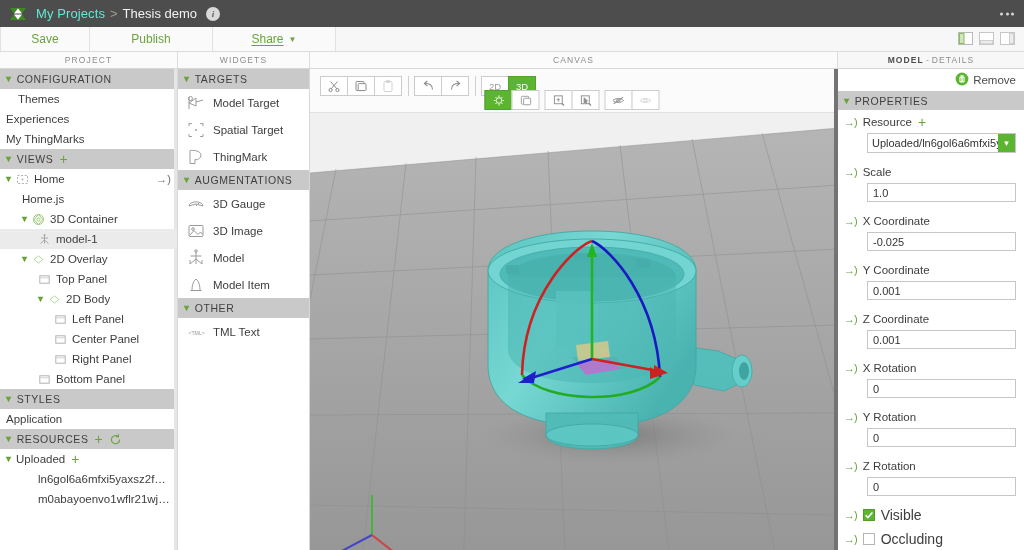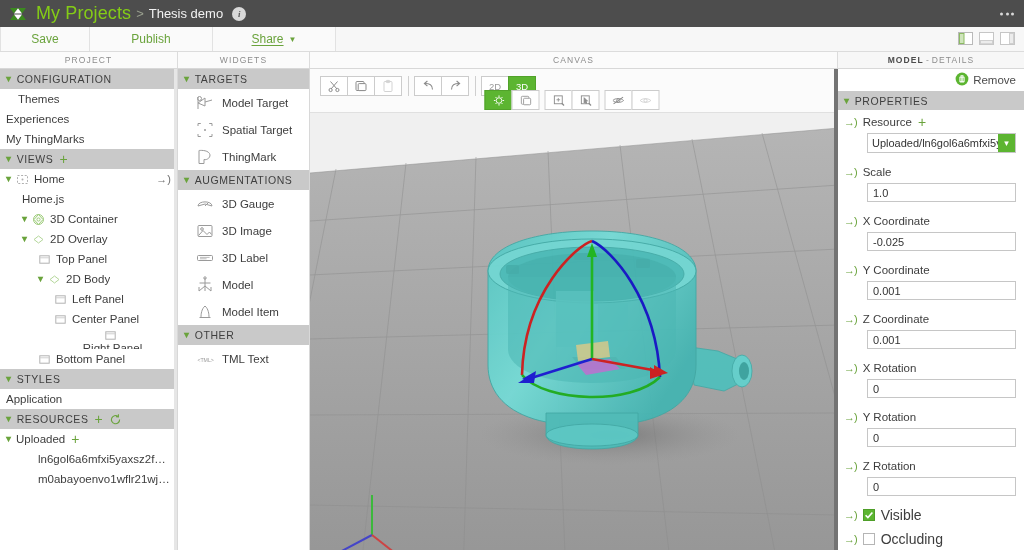--- a/index.html
+++ b/index.html
@@ -12,21 +12,21 @@
     background: #fff;
   }
   #app { position: relative; width: 1024px; height: 550px; display: flex; flex-direction: column; }
 
   
   .topbar {
     height: 27px; background: #4d4d4d; display: flex; align-items: center;
     padding: 0 8px; flex: 0 0 27px; position: relative;
   }
   .logo { width: 20px; height: 18px; margin-right: 8px; flex: 0 0 20px; }
-  .crumb-link { color: #84cc16; font-size: 18px; letter-spacing: .1px; text-align: center; }
+  .crumb-link { color: #5eead4; font-size: 13px; letter-spacing: .1px; text-align: center; }
   .crumb-sep { color: #9aa08f; font-size: 13px; margin: 0 5px; }
   .crumb-cur { color: #f2f2f2; font-size: 13px; }
   .info-badge {
     width: 14px; height: 14px; border-radius: 50%; background: #d9d9d9;
     color: #595959; font-size: 9px; font-style: italic; font-weight: bold;
     display: inline-flex; align-items: center; justify-content: center;
     margin-left: 9px; font-family: "Liberation Serif", serif;
   }
   .kebab { position: absolute; right: 10px; top: 50%; transform: translateY(-50%);
            display: flex; gap: 2.5px; cursor: pointer; }
@@ -80,21 +80,21 @@
     cursor: pointer; position: relative; padding-right: 6px;
   }
   .tree-row.sel { background: #ebebeb; }
   .tree-row .lbl { white-space: nowrap; overflow: hidden; text-overflow: ellipsis; }
   .row-arrow { margin-left: auto; color: #6f6f6f; font-size: 11px; }
   .ico { width: 13px; height: 13px; margin-right: 5px; flex: 0 0 13px; display: inline-block; }
 
   
   .widgets-panel { width: 132px; flex: 0 0 132px; background: #fff; border-right: 1px solid #d8d8d8;
                    overflow: hidden; }
-  .w-row { height: 27px; display: flex; align-items: center; padding-left: 17px; font-size: 11.5px;
+  .w-row { height: 27px; display: flex; align-items: center; padding-left: 8px; font-size: 11.5px;
            color: #3d3d3d; cursor: pointer; }
   .w-ico { width: 20px; height: 20px; margin-right: 7px; flex: 0 0 20px; }
 
   
   .canvas-panel { flex: 1 1 auto; display: flex; flex-direction: column; min-width: 0;
                   border-right: 4px solid #737373; position: relative; background: #fff; }
   .canvas-toolbar { height: 44px; flex: 0 0 44px; background: #fbfbfb; border-bottom: 1px solid #e0e0e0;
                     position: relative; }
   .tb-group { position: absolute; top: 7px; display: flex; }
   .tb-btn {
@@ -245,20 +245,28 @@
         </div>
         <div class="tree-row" style="padding-left: 22px;">
           <span class="caret">▾</span>
           <svg width="13" height="13" viewBox="0 0 13 13" class="ico">
             <circle cx="6.5" cy="6.5" r="5" fill="none" stroke="#9ccb78"></circle>
             <path d="M6.5 1.5 L11 6.5 L6.5 11.5 L2 6.5 Z" fill="none" stroke="#9ccb78"></path>
             <circle cx="6.5" cy="6.5" r="1.6" fill="none" stroke="#9ccb78"></circle>
           </svg>
           <span class="lbl">3D Container</span>
         </div>
+        <div class="tree-row sel" style="padding-left: 38px;">
+          <svg width="13" height="13" viewBox="0 0 13 13" class="ico">
+            <path d="M6.5 2 V10.5 M2.5 10.5 L6.5 7 L10.5 10.5" fill="none" stroke="#a8a8a8"></path>
+            <path d="M3 5 L10 5" stroke="#a8a8a8"></path>
+            <circle cx="6.5" cy="2" r="1" fill="#a8a8a8"></circle>
+          </svg>
+          <span class="lbl">model-1</span>
+        </div>
         <div class="tree-row" style="padding-left: 22px;">
           <span class="caret">▾</span>
           <svg width="13" height="13" viewBox="0 0 13 13" class="ico">
             <path d="M6.5 3 L11 6.5 L6.5 10 L2 6.5 Z" fill="none" stroke="#b4d79a"></path>
           </svg>
           <span class="lbl">2D Overlay</span>
         </div>
         <div class="tree-row" style="padding-left: 38px;">
           <svg width="13" height="13" viewBox="0 0 13 13" class="ico">
             <rect x="1.8" y="2.8" width="9.4" height="7.4" fill="#fff" stroke="#b3b3b3"></rect>
@@ -280,21 +288,21 @@
           </svg>
           <span class="lbl">Left Panel</span>
         </div>
         <div class="tree-row" style="padding-left: 54px;">
           <svg width="13" height="13" viewBox="0 0 13 13" class="ico">
             <rect x="1.8" y="2.8" width="9.4" height="7.4" fill="#fff" stroke="#b3b3b3"></rect>
             <line x1="1.8" y1="4.8" x2="11.2" y2="4.8" stroke="#cfcfcf"></line>
           </svg>
           <span class="lbl">Center Panel</span>
         </div>
-        <div class="tree-row" style="padding-left: 54px; flex-direction: column;">
+        <div class="tree-row" style="padding-left: 54px;">
           <svg width="13" height="13" viewBox="0 0 13 13" class="ico">
             <rect x="1.8" y="2.8" width="9.4" height="7.4" fill="#fff" stroke="#b3b3b3"></rect>
             <line x1="1.8" y1="4.8" x2="11.2" y2="4.8" stroke="#cfcfcf"></line>
           </svg>
           <span class="lbl">Right Panel</span>
         </div>
         <div class="tree-row" style="padding-left: 38px;">
           <svg width="13" height="13" viewBox="0 0 13 13" class="ico">
             <rect x="1.8" y="2.8" width="9.4" height="7.4" fill="#fff" stroke="#b3b3b3"></rect>
             <line x1="1.8" y1="4.8" x2="11.2" y2="4.8" stroke="#cfcfcf"></line>
@@ -369,27 +377,20 @@
           </svg>
           <span>3D Gauge</span>
         </div>
         <div class="w-row">
           <svg width="20" height="20" viewBox="0 0 20 20" class="w-ico">
             <rect x="3" y="4.5" width="14" height="11" rx="1" fill="none" stroke="#9a9a9a" stroke-width="1"></rect>
             <circle cx="7" cy="8" r="1.3" fill="none" stroke="#9a9a9a" stroke-width="1"></circle>
             <path d="M3.6 14.5 L8 9.5 L12 13.5 L14.5 11 L16.4 13.4" fill="none" stroke="#9a9a9a" stroke-width="1"></path>
           </svg>
           <span>3D Image</span>
-        </div>
-        <div class="w-row">
-          <svg width="20" height="20" viewBox="0 0 20 20" class="w-ico">
-            <rect x="2.5" y="7.5" width="15" height="5" rx="1" fill="none" stroke="#9a9a9a" stroke-width="1"></rect>
-            <path d="M5 9.4 H14.6 M5 10.8 H11.6" stroke="#b4b4b4" stroke-width=".9"></path>
-          </svg>
-          <span>3D Label</span>
         </div>
         <div class="w-row">
           <svg width="20" height="20" viewBox="0 0 20 20" class="w-ico">
             <path d="M10 3 V16 M4 16 L10 11 L16 16" fill="none" stroke="#9a9a9a" stroke-width="1"></path>
             <path d="M4.5 8 L15.5 8" fill="none" stroke="#9a9a9a" stroke-width="1"></path>
             <circle cx="10" cy="3" r="1.2" fill="none" stroke="#9a9a9a" stroke-width="1"></circle>
             <path d="M4 16 L4 12 M16 16 L16 12" fill="none" stroke="#9a9a9a" stroke-width="1"></path>
           </svg>
           <span>Model</span>
         </div>

